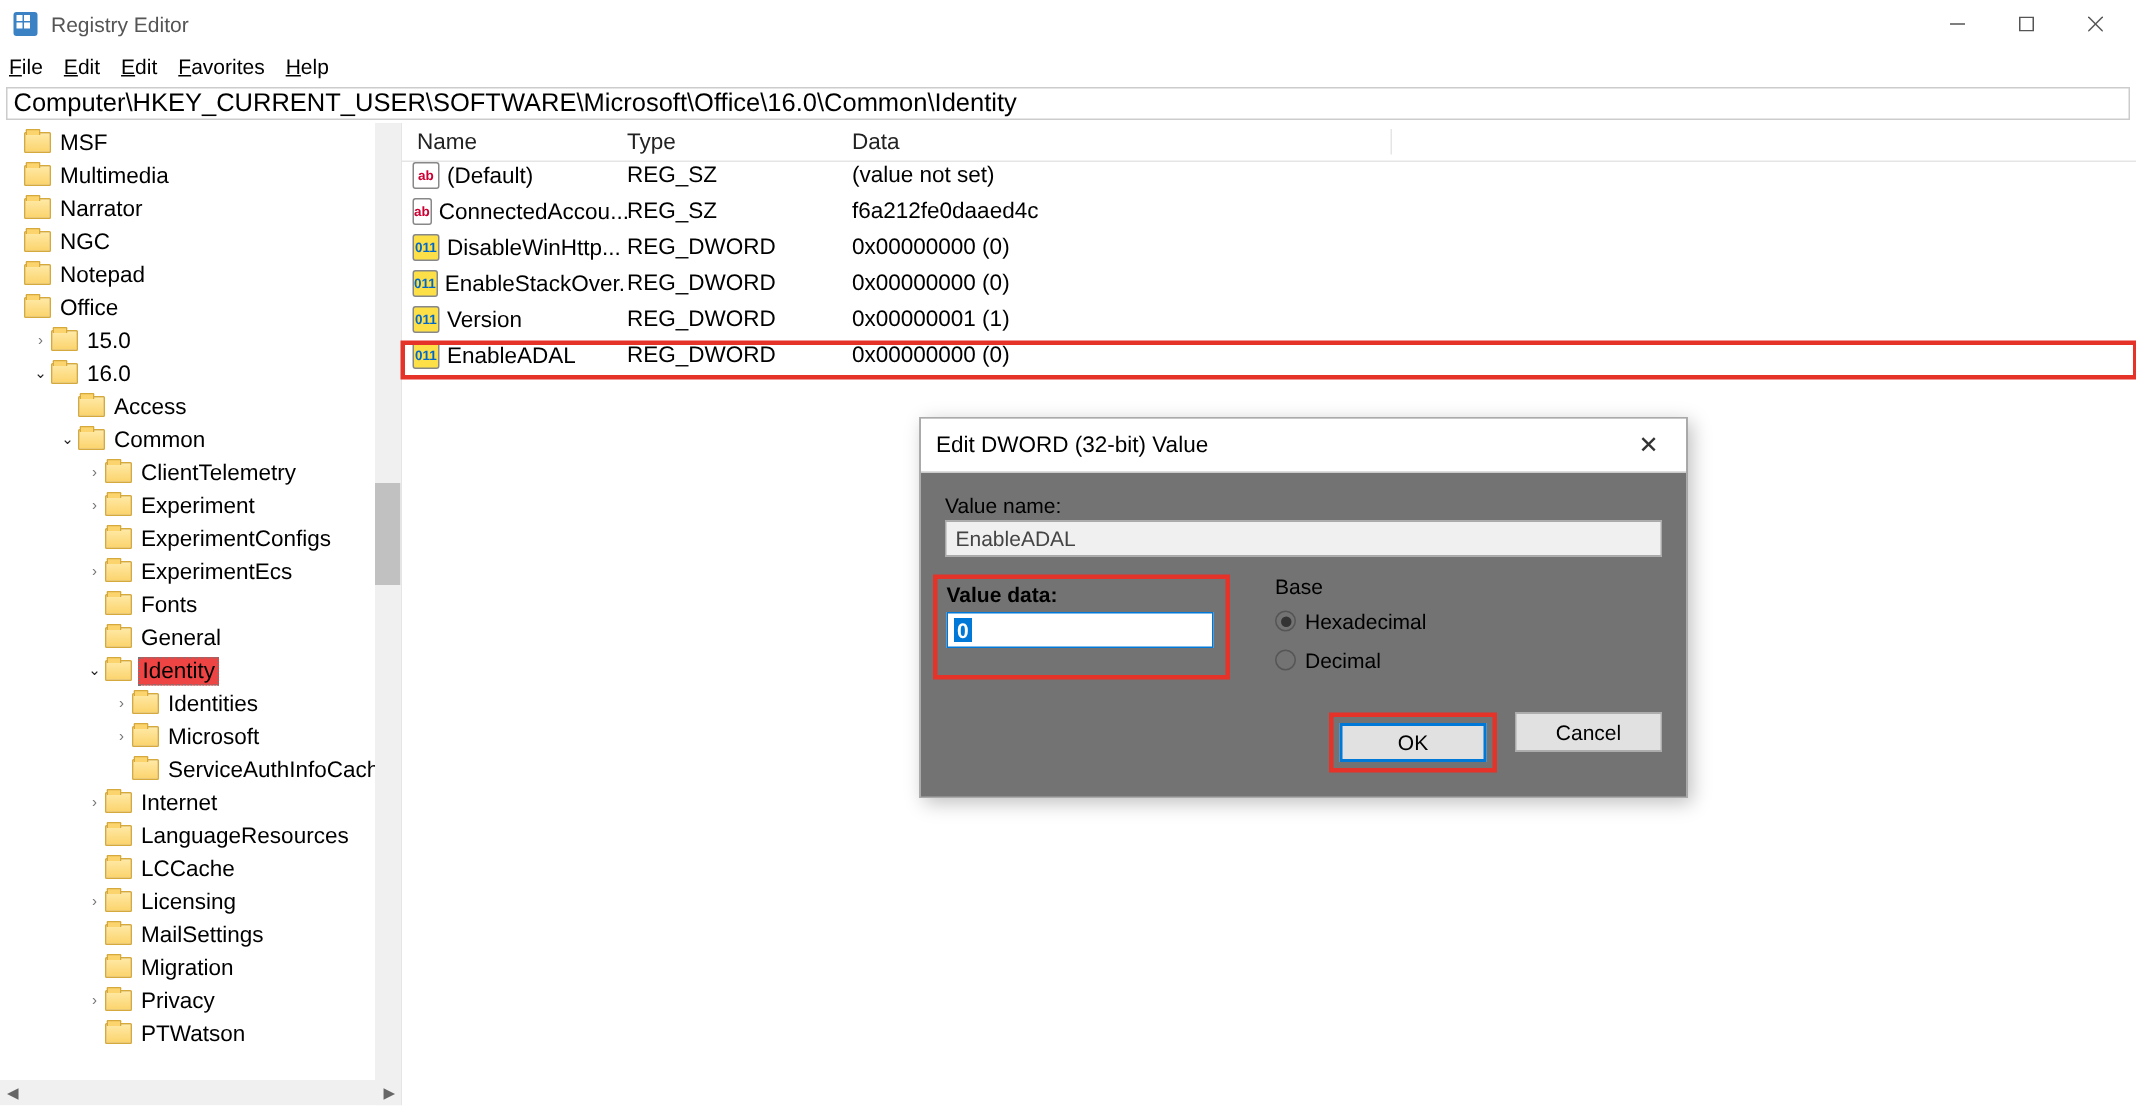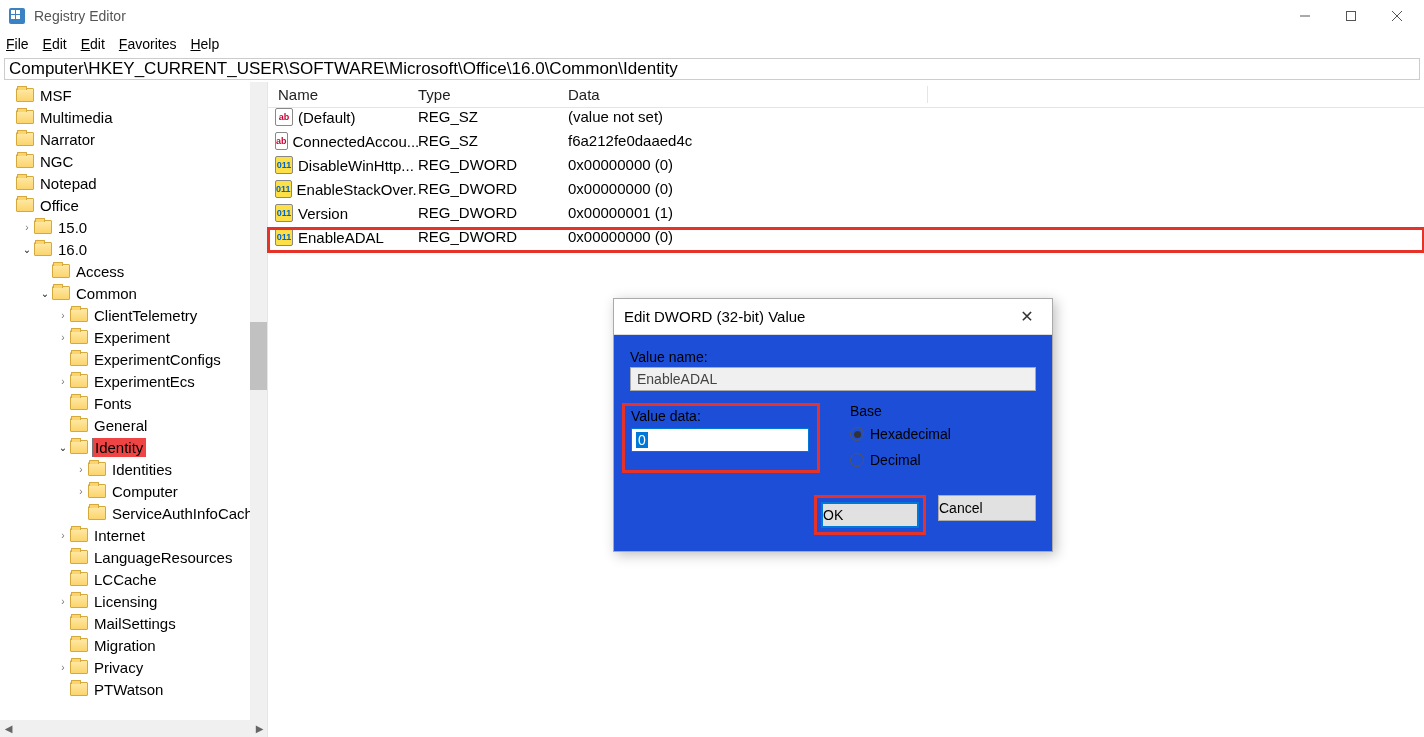--- a/index.html
+++ b/index.html
@@ -153,26 +153,25 @@
   }
   .reg-icon.sz { background: #fff; color: #c03; }
   .reg-icon.dw { background: #fde047; color: #06c; }
   .cell-name { width: 150px; display:flex; align-items:center; overflow:hidden; white-space:nowrap;}
   .cell-type { width: 150px; }
   .cell-data { flex: 1; }
 
   .dialog {
     position: absolute;
     left: 345px; top: 196px;
-    width: 440px;
-    background: #1d4ed8;
+    width: 512px;
+    background: #737373;
     border: 1px solid #aaa;
     box-shadow: 3px 3px 12px rgba(0,0,0,0.25);
     font-size: 14px;
-    margin-top: 20px;
   }
   .dialog-title {
     height: 36px;
     background: #fff;
     border-bottom: 1px solid #ddd;
     display: flex; align-items: center;
     padding: 0 10px;
     font-size: 15px;
   }
   .dialog-title .dclose { margin-left:auto; font-size:16px; color:#333; width:30px; text-align:center;}
@@ -186,21 +185,21 @@
     display:flex; align-items:center;
     color:#444;
     margin-bottom: 12px;
   }
   .dlg-row2 { display: flex; gap: 30px; }
   .vd-group-wrap {
     border: 3px solid #e6332a;
     padding: 2px 6px 10px 6px;
     margin-left:-8px;
   }
-  .vd-group { width: 180px; }
+  .vd-group { width: 180px; font-weight: bold; }
   .vd-input {
     width: 178px; height: 24px;
     border: 1px solid #0078d7;
     background: #fff;
     padding: 0 4px;
     display:flex; align-items:center;
     margin-top:4px;
   }
   .vd-input .selected-text {
     background: #0078d7; color:#fff; padding:0 2px;
@@ -210,21 +209,21 @@
   .radio {
     width:14px;height:14px;border:1px solid #555;border-radius:50%;
     display:inline-flex;align-items:center;justify-content:center;
   }
   .radio.checked::after{content:"";width:7px;height:7px;background:#333;border-radius:50%;}
   .dlg-buttons { display:flex; justify-content:flex-end; gap:12px; margin-top:22px;}
   .btn {
     width: 98px; height: 26px;
     border:1px solid #adadad;
     background:#e1e1e1;
-    display:flex;align-items:center;justify-content:flex-start;
+    display:flex;align-items:center;justify-content:center;
   }
   .btn.primary {
     border:2px solid #0078d7;
   }
   .ok-wrap { border:3px solid #e6332a; padding:4px;}
   .hscroll {
     position:absolute;
     bottom:0;left:0;width:268px;height:17px;
     background:#f0f0f0;
     display:flex;align-items:center;
@@ -387,21 +386,21 @@
       <div class="tree-row">
         <span class="indent" style="width: 74px;"></span>
         <span class="chev">›</span>
         <span class="folder"></span>
         <span class="tree-label">Identities</span>
       </div>
       <div class="tree-row">
         <span class="indent" style="width: 74px;"></span>
         <span class="chev">›</span>
         <span class="folder"></span>
-        <span class="tree-label">Computer</span>
+        <span class="tree-label">Microsoft</span>
       </div>
       <div class="tree-row">
         <span class="indent" style="width: 74px;"></span>
         <span class="chev-placeholder"></span>
         <span class="folder"></span>
         <span class="tree-label">ServiceAuthInfoCache</span>
       </div>
       <div class="tree-row">
         <span class="indent" style="width: 56px;"></span>
         <span class="chev">›</span>

